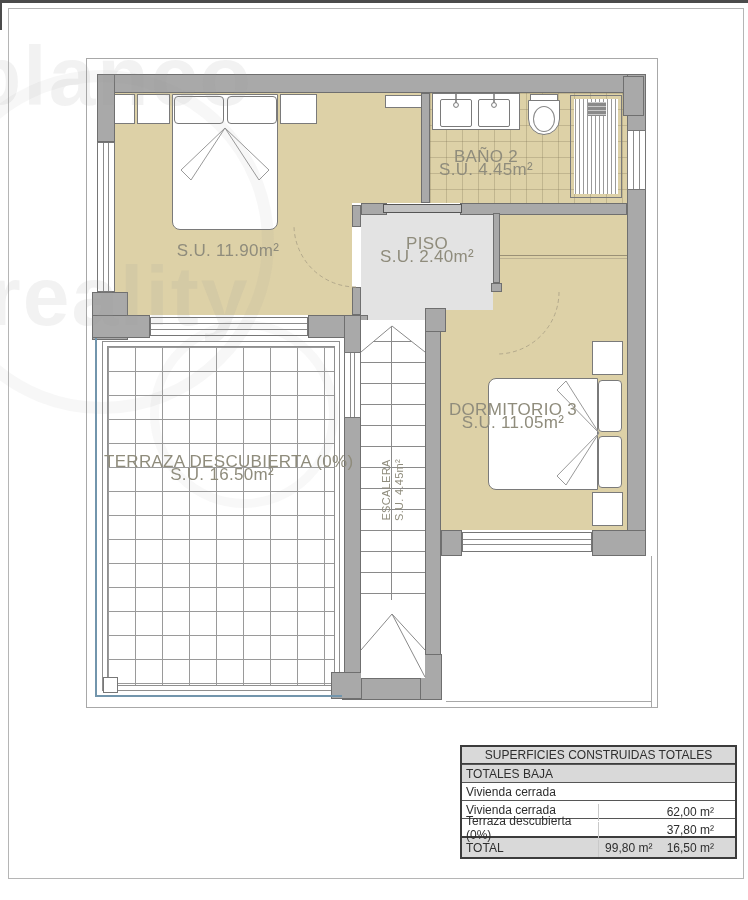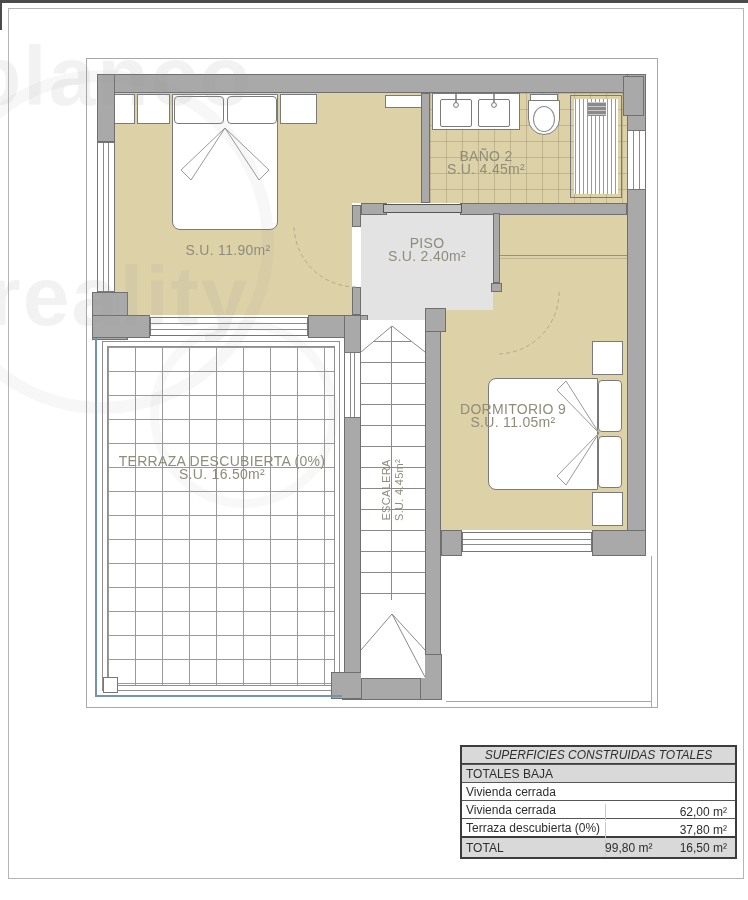--- a/index.html
+++ b/index.html
@@ -13,32 +13,32 @@
   .paso{position:absolute;background:#e3e3e3;z-index:1;}
   
   .win{position:absolute;box-sizing:border-box;background:#fff;border:1px solid #767676;z-index:4;background-repeat:no-repeat;}
   .winv{background-image:linear-gradient(#8b8b8b,#8b8b8b),linear-gradient(#8b8b8b,#8b8b8b);
         background-size:1px 100%,1px 100%;background-position:33% 0,66% 0;}
   .winh{background-image:linear-gradient(#8b8b8b,#8b8b8b),linear-gradient(#8b8b8b,#8b8b8b);
         background-size:100% 1px,100% 1px;background-position:0 33%,0 66%;}
   
   .furn{position:absolute;box-sizing:border-box;background:#fff;border:1px solid #7a7a7a;z-index:2;}
   
-  .lbl{position:absolute;z-index:6;text-align:center;color:#8f8c7c;font-size:14px;line-height:13px;
+  .lbl{position:absolute;z-index:6;text-align:center;color:#8f8c7c;font-size:17px;line-height:13px;
        letter-spacing:.3px;white-space:nowrap;}
   .lbl .nm{display:block;}
   
   #tbl{position:absolute;left:460px;top:745px;width:273px;z-index:6;border:2px solid #3c3c3c;
        font-size:12px;color:#2e2e2e;background:#fff;}
   .trow{display:flex;align-items:center;height:17px;border-top:1px solid #565656;}
   .trow:first-child{border-top:none;}
-  .t-title{justify-content:center;background:#d9d9d9;height:16px;border-bottom:1px solid #3c3c3c;font-style:italic;}
+  .t-title{justify-content:center;background:#d9d9d9;height:16px;border-bottom:1px solid #3c3c3c;}
   .t-section{background:#d9d9d9;padding-left:4px;}
   .t-data .cl{flex:1.15;padding-left:4px;}
-  .t-data .cv{flex:1;text-align:center;padding-right:8px;border-left:1px solid #c9c9c9;height:100%;
+  .t-data .cv{flex:1;text-align:center;padding-right:21px;border-left:1px solid #c9c9c9;height:100%;
               display:flex;align-items:center;justify-content:flex-end;margin-top:41px;}
   .t-total{background:#d9d9d9;height:19px;border-top:2px solid #3c3c3c;}
   .t-total .cl{flex:1.15;padding-left:4px;}
   .t-total .cv{flex:1;padding-right:9px;}
   
   .wm{position:absolute;z-index:8;pointer-events:none;color:rgba(155,155,155,.13);
       font-weight:700;font-size:84px;letter-spacing:2px;}
   .wmc{position:absolute;z-index:8;pointer-events:none;border-radius:50%;}
   svg.ovl{position:absolute;left:0;top:0;z-index:4;pointer-events:none;}
 </style>
@@ -169,21 +169,21 @@
   </div>
   <div class="lbl" style="left:430px;top:150px;width:112px;">
     <span class="nm">BAÑO 2</span>
     <span class="nm">S.U. 4.45m²</span>
   </div>
   <div class="lbl" style="left:361px;top:237px;width:132px;">
     <span class="nm">PISO</span>
     <span class="nm">S.U. 2.40m²</span>
   </div>
   <div class="lbl" style="left:428px;top:403px;width:170px;">
-    <span class="nm">DORMITORIO 9</span>
+    <span class="nm">DORMITORIO 3</span>
     <span class="nm">S.U. 11.05m²</span>
   </div>
   <div class="lbl" style="left:104px;top:455px;width:236px;">
     <span class="nm">TERRAZA DESCUBIERTA (0%)</span>
     <span class="nm">S.U. 16.50m²</span>
   </div>
   <div class="lbl" style="left:323px;top:477px;width:140px;transform:rotate(-90deg);font-size:11px;">
     <span class="nm">ESCALERA</span>
     <span class="nm">S.U. 4.45m²</span>
   </div>

